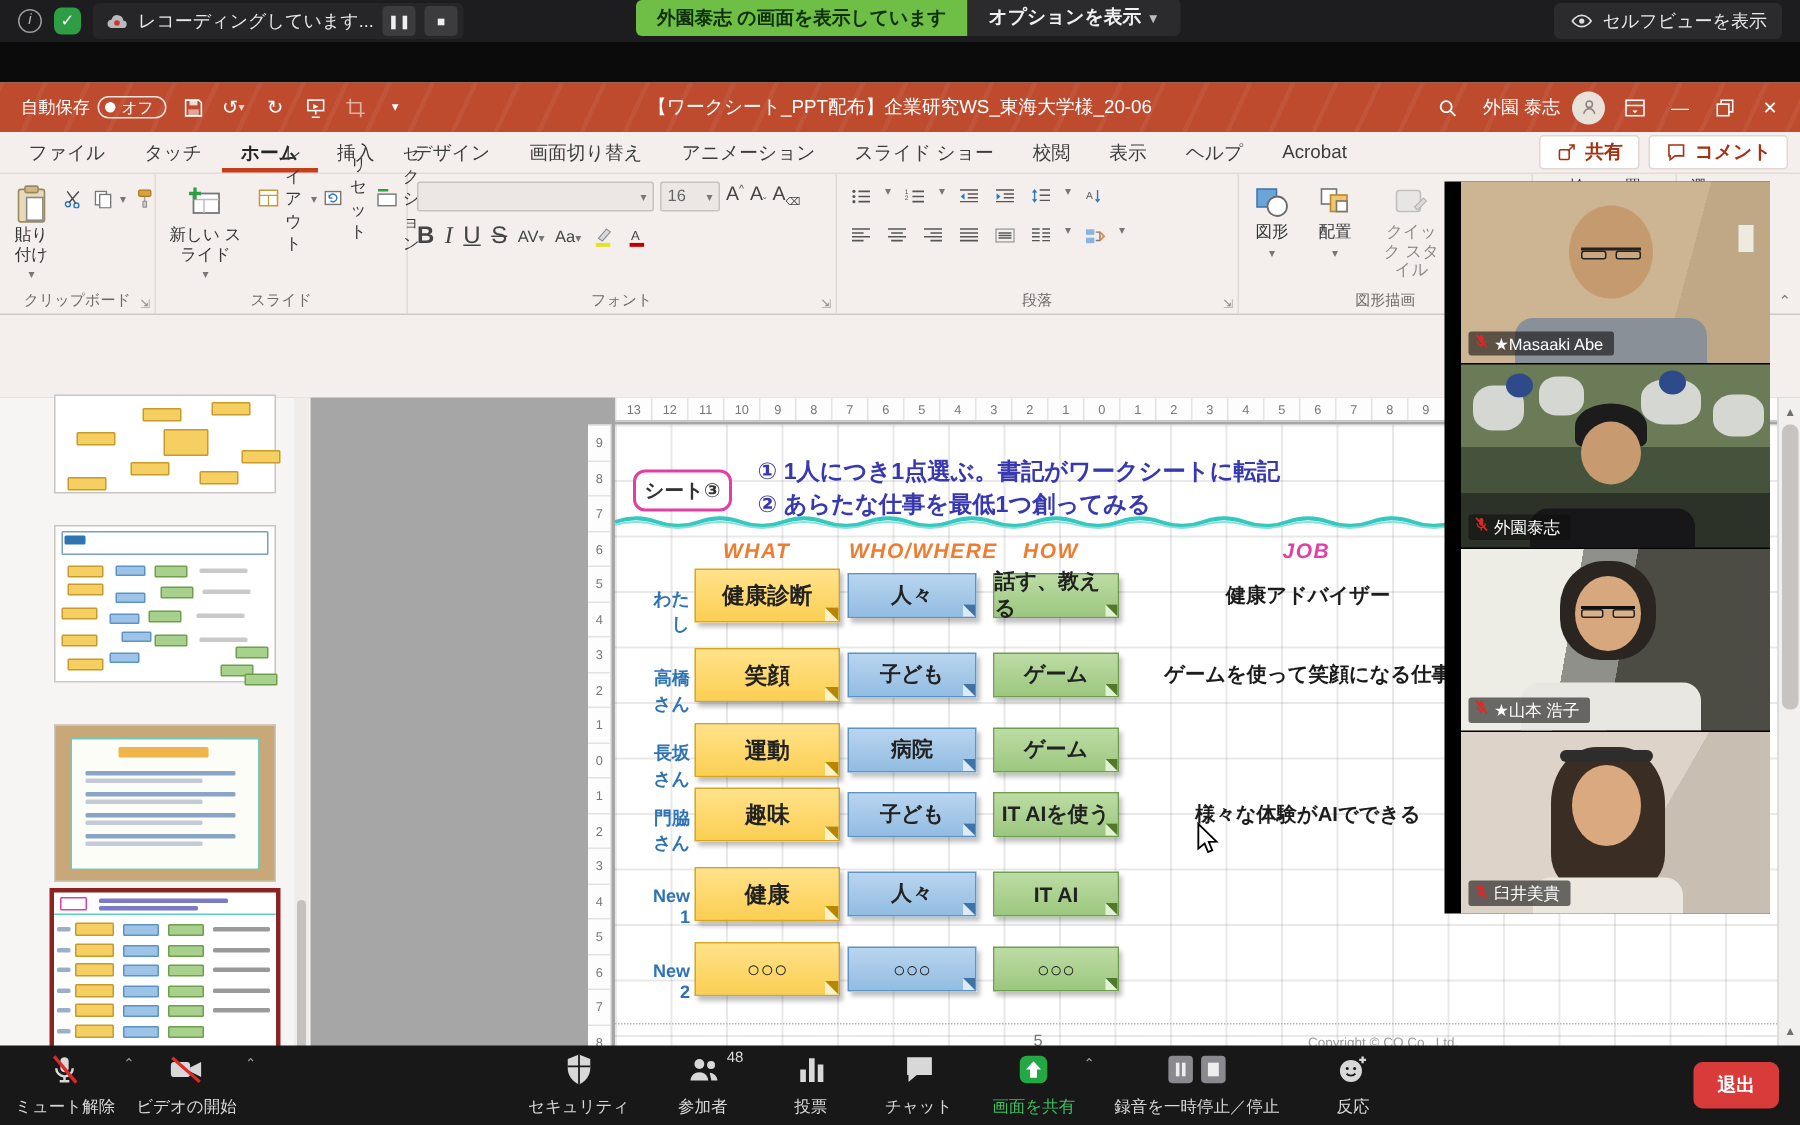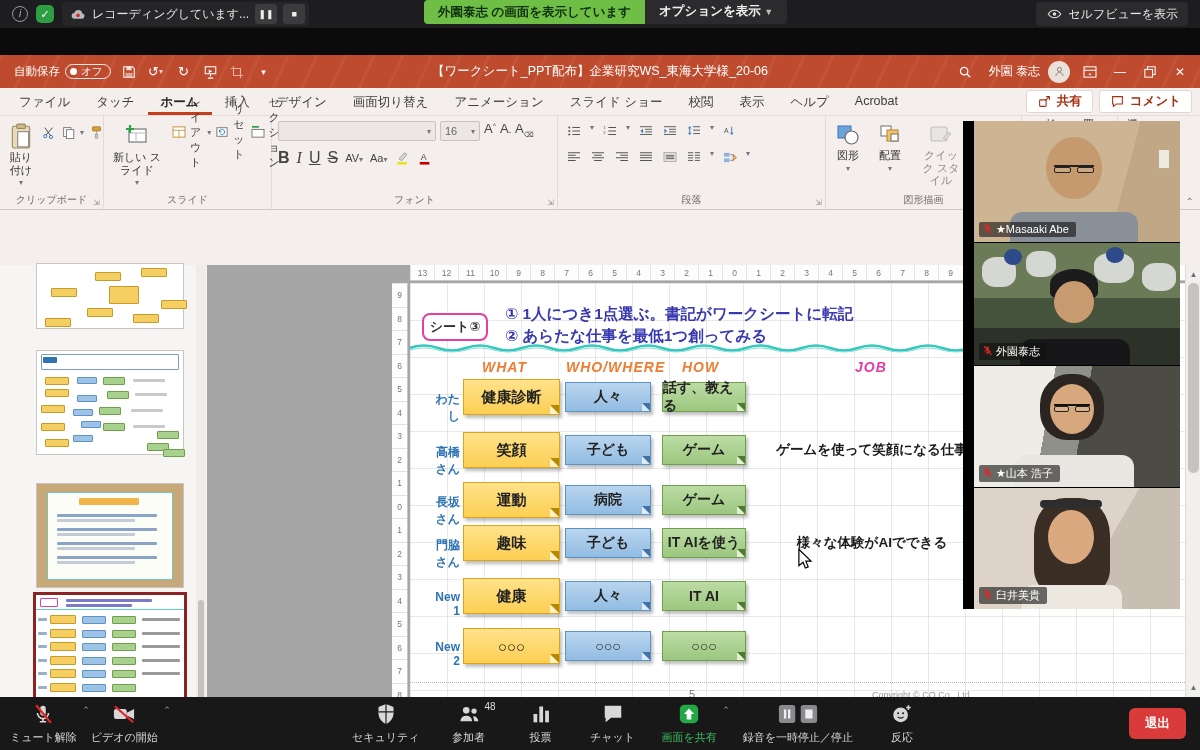--- a/index.html
+++ b/index.html
@@ -783,20 +783,21 @@
               <div class="ws-label" style="top: 12px;">わたし</div>
               <div class="sticky st-y" style="left: 53px; width: 97px; top: 0px;">
                 <span>健康診断</span>
               </div>
               <div class="sticky st-b" style="left: 155px; width: 86px; top: 3px;">
                 <span>人々</span>
               </div>
               <div class="sticky st-g" style="left: 252px; width: 84px; top: 3px;">
                 <span>話す、教える</span>
               </div>
+              <div class="ws-job" style="top: 9px;">健康アドバイザー</div>
             </div>
             <div class="ws-row" style="top: 149px;">
               <div class="ws-label" style="top: 12px;">高橋さん</div>
               <div class="sticky st-y" style="left: 53px; width: 97px; top: 0px;">
                 <span>笑顔</span>
               </div>
               <div class="sticky st-b" style="left: 155px; width: 86px; top: 3px;">
                 <span>子ども</span>
               </div>
               <div class="sticky st-g" style="left: 252px; width: 84px; top: 3px;">

